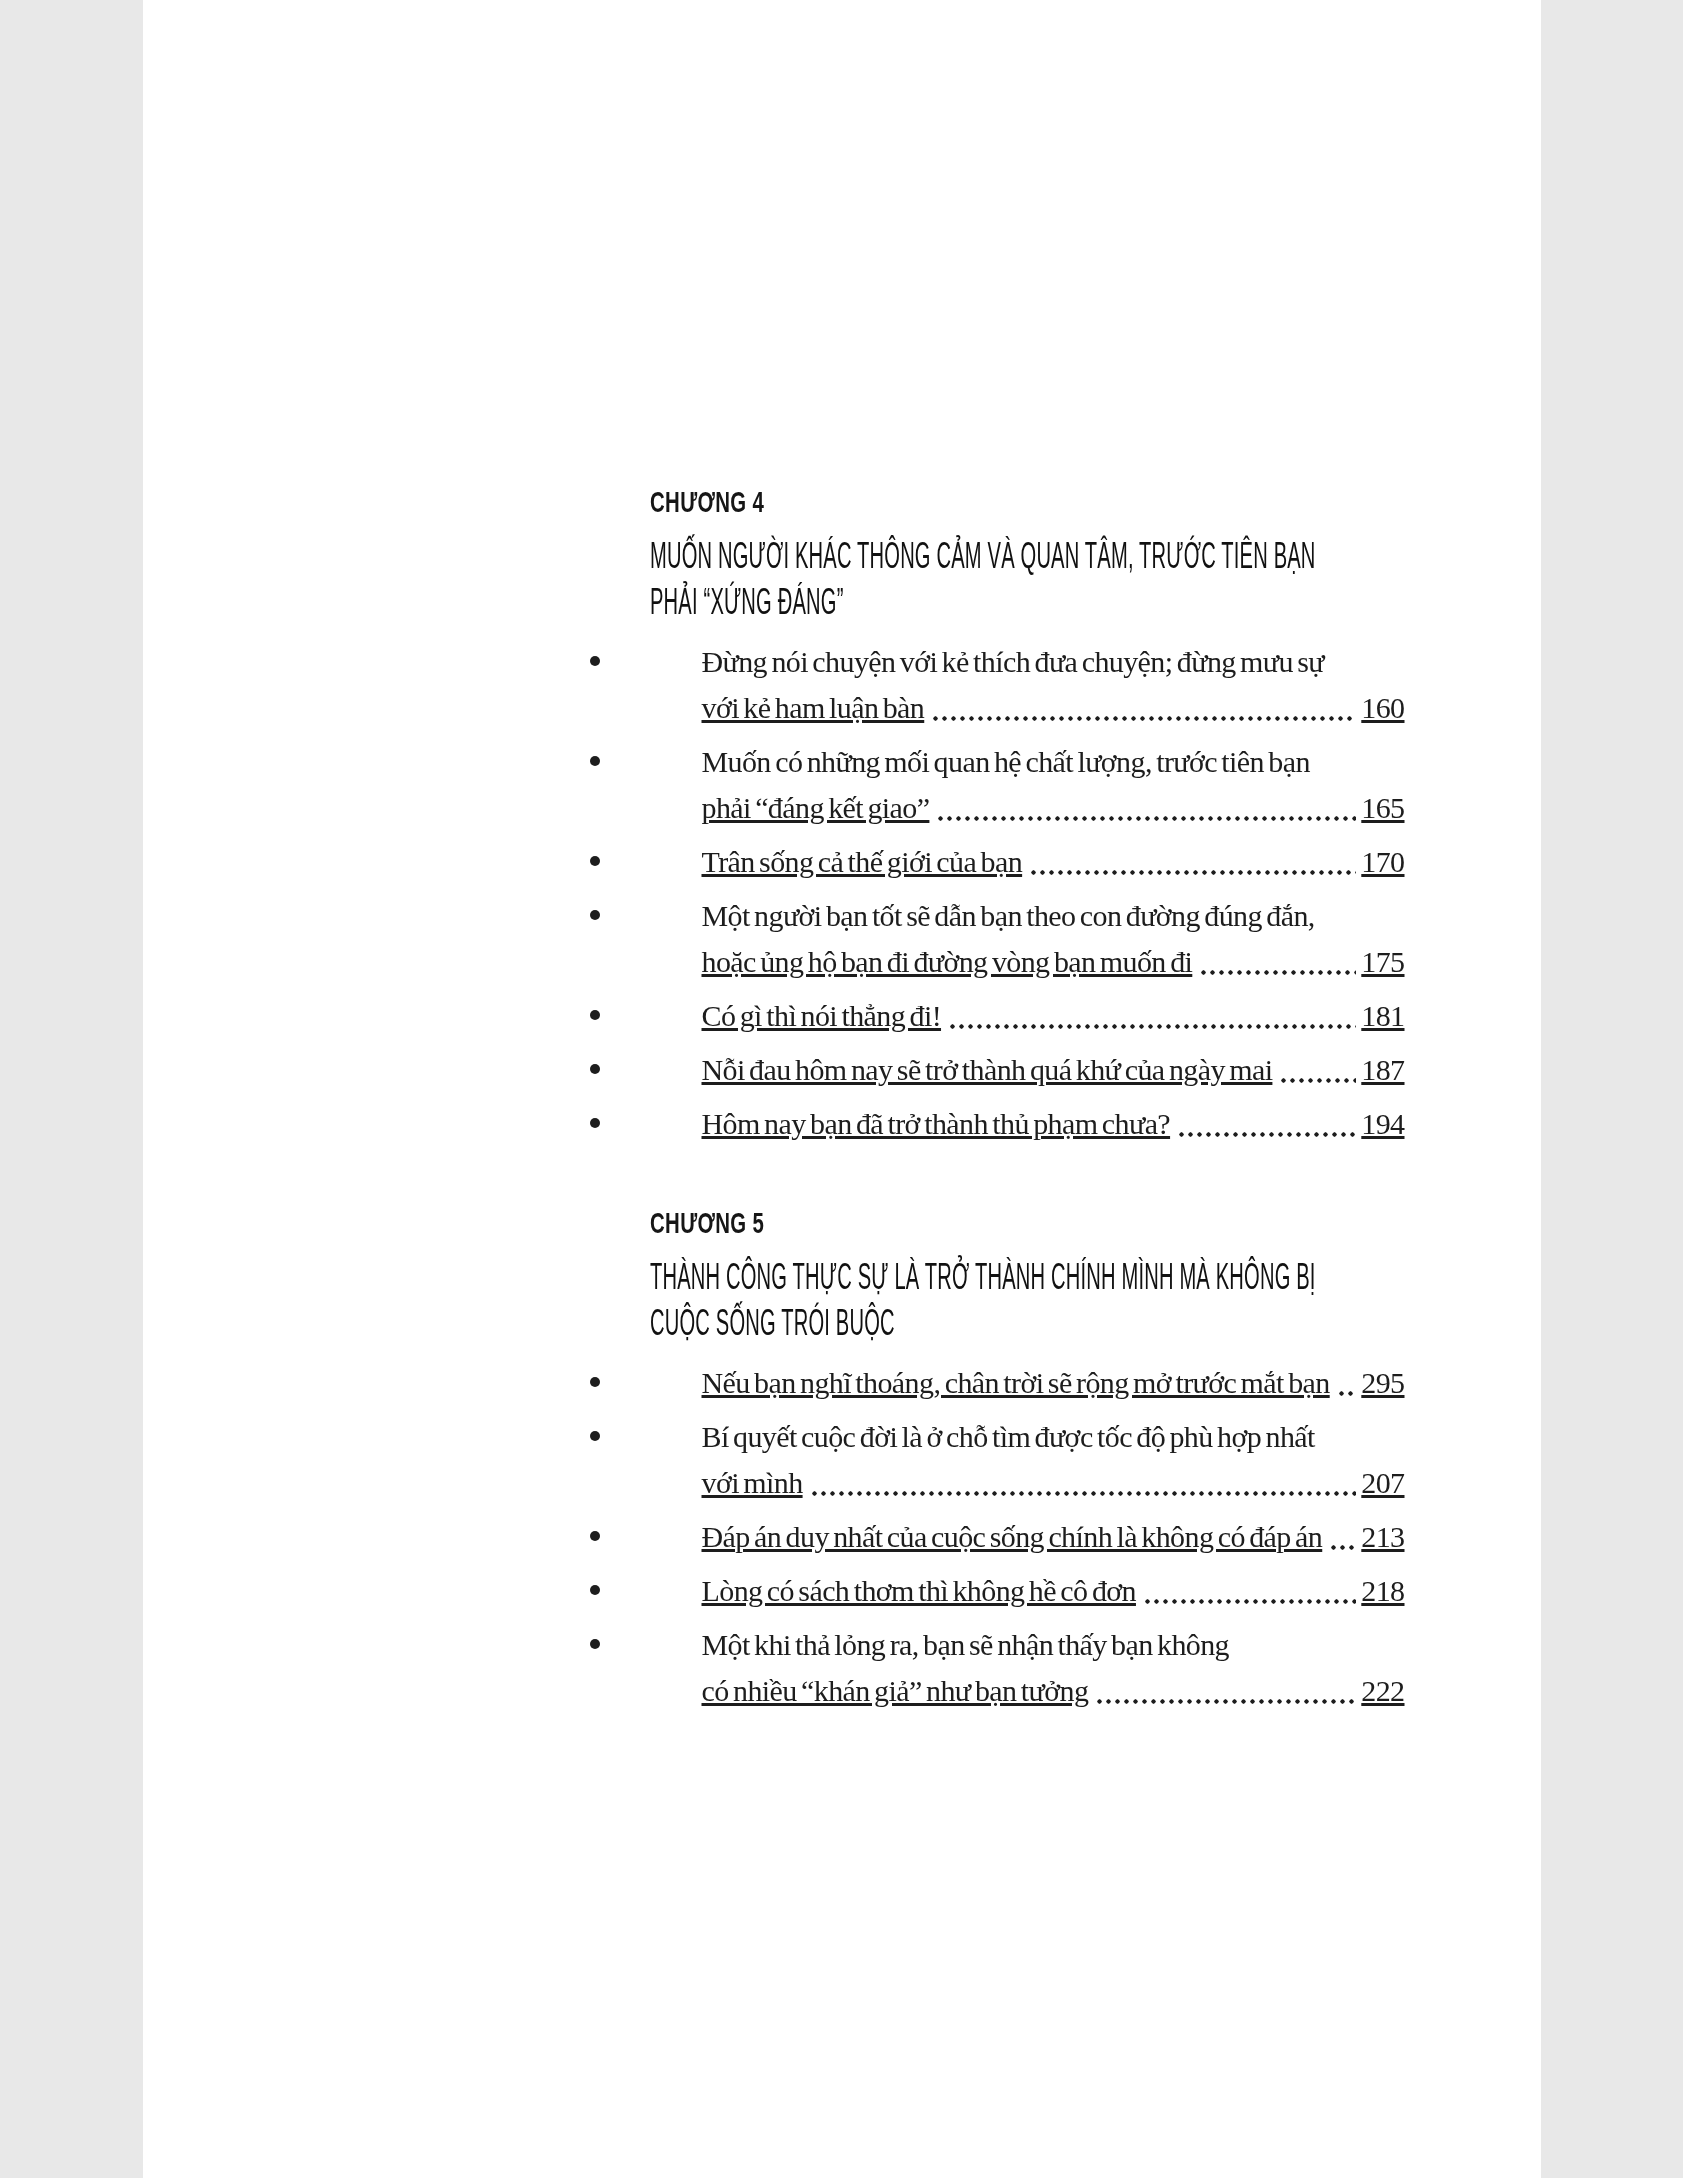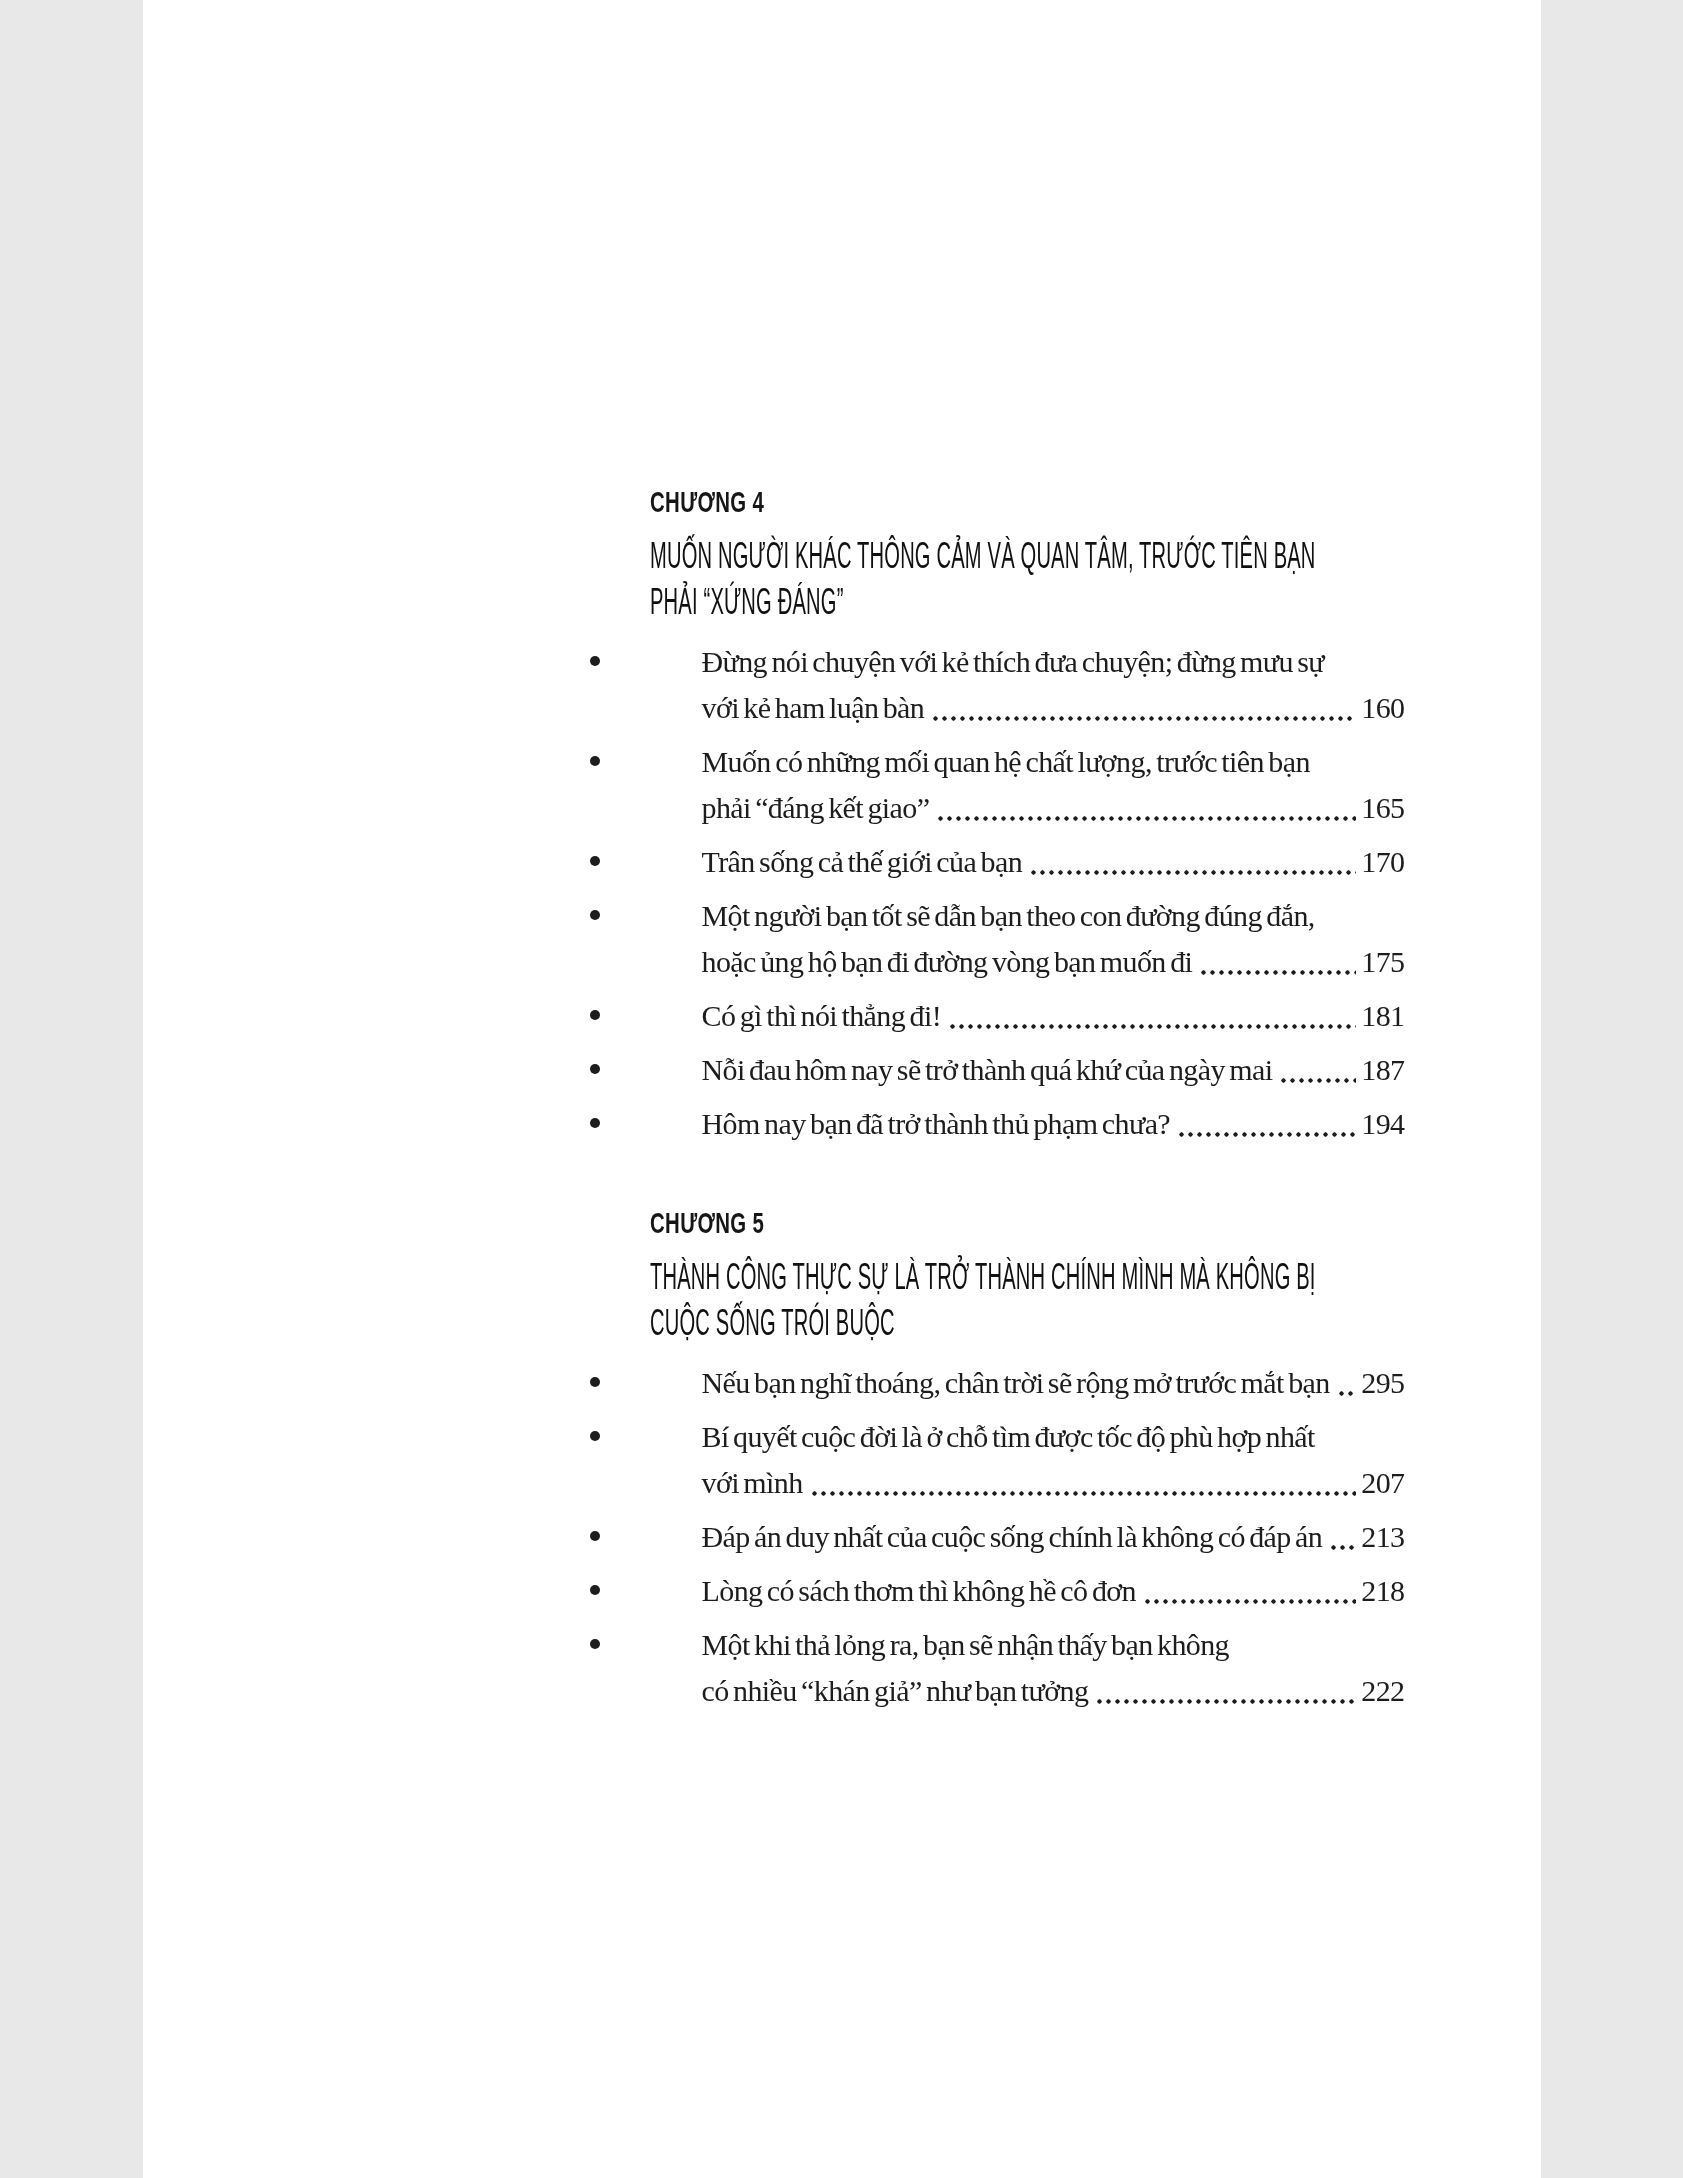--- a/index.html
+++ b/index.html
@@ -64,20 +64,21 @@
     left:-112px;
     top:17px;
     width:10px;height:10px;
     border-radius:50%;
     background:#1d1d1d;
   }
   .toc-line{display:block;white-space:nowrap;}
   .toc-line.last{
     display:flex;
     align-items:baseline;
+    text-decoration:underline;
   }
   .entry-text{white-space:nowrap;flex:0 0 auto;}
   .leader{
     flex:1 1 auto;
     min-width:18px;
     align-self:stretch;
     margin:0 5px 0 7px;
     background-image:radial-gradient(circle,#1d1d1d 1.9px,rgba(0,0,0,0) 2.4px);
     background-size:9px 9px;
     background-repeat:repeat-x;

